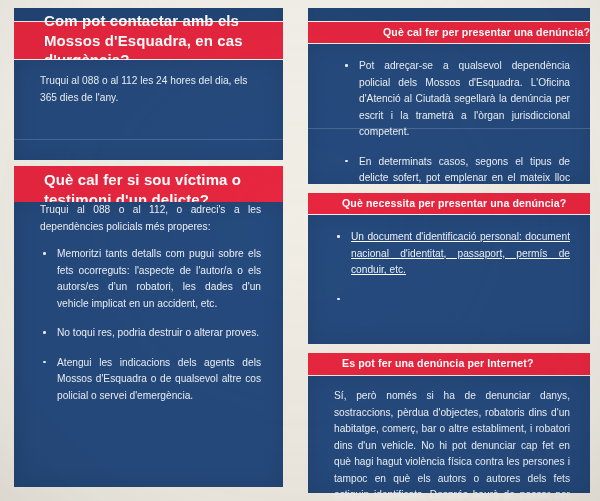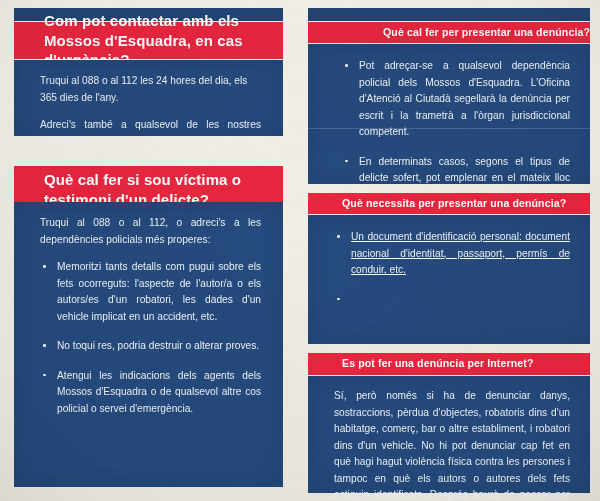--- a/index.html
+++ b/index.html
@@ -125,31 +125,30 @@
 <div id="page">
 
   <div class="column" id="col-left">
 
     <div class="panel panel-blue" style="top:8px; height:13px;"></div>
 
     <div class="panel panel-red" style="top:22px; height:37px;">
       <p class="header-text">Com pot  contactar amb els Mossos d'Esquadra, en cas d'urgència?</p>
     </div>
 
-    <div class="panel panel-blue pad-lr" style="top:60px; height:76px; padding-top:13px;">
+    <div class="panel panel-blue pad-lr" style="top:60px; height:100px; padding-top:13px;">
       <p class="para nojust">Truqui al 088 o al 112 les 24 hores del dia, els 365 dies de l'any.</p>
-      <p class="para">Adreci's també a qualsevol de les nostres comissaries.</p>
       <div class="seam" style="top:79px;"></div>
     </div>
 
     <div class="panel panel-red" style="top:166px; height:47px;">
       <p class="header-text">Què cal fer si sou víctima o testimoni d'un delicte?</p>
     </div>
 
-    <div class="panel panel-blue pad-lr" style="top:202px; bottom:14px; padding-top:13px;">
+    <div class="panel panel-blue pad-lr" style="top:202px; bottom:14px; ">
       <p class="para">Truqui al 088 o al 112, o adreci's a les dependències policials més properes:</p>
       <ul class="bullets" style="margin-top:0;">
         <li>
           <span class="dot"></span>
           <span>Memoritzi tants detalls com pugui sobre els fets ocorreguts: l'aspecte de l'autor/a o els autors/es d'un robatori, les dades d'un vehicle implicat en un accident, etc.</span>
         </li>
         <li>
           <span class="dot"></span>
           <span>No toqui res, podria destruir o alterar proves.</span>
         </li>

